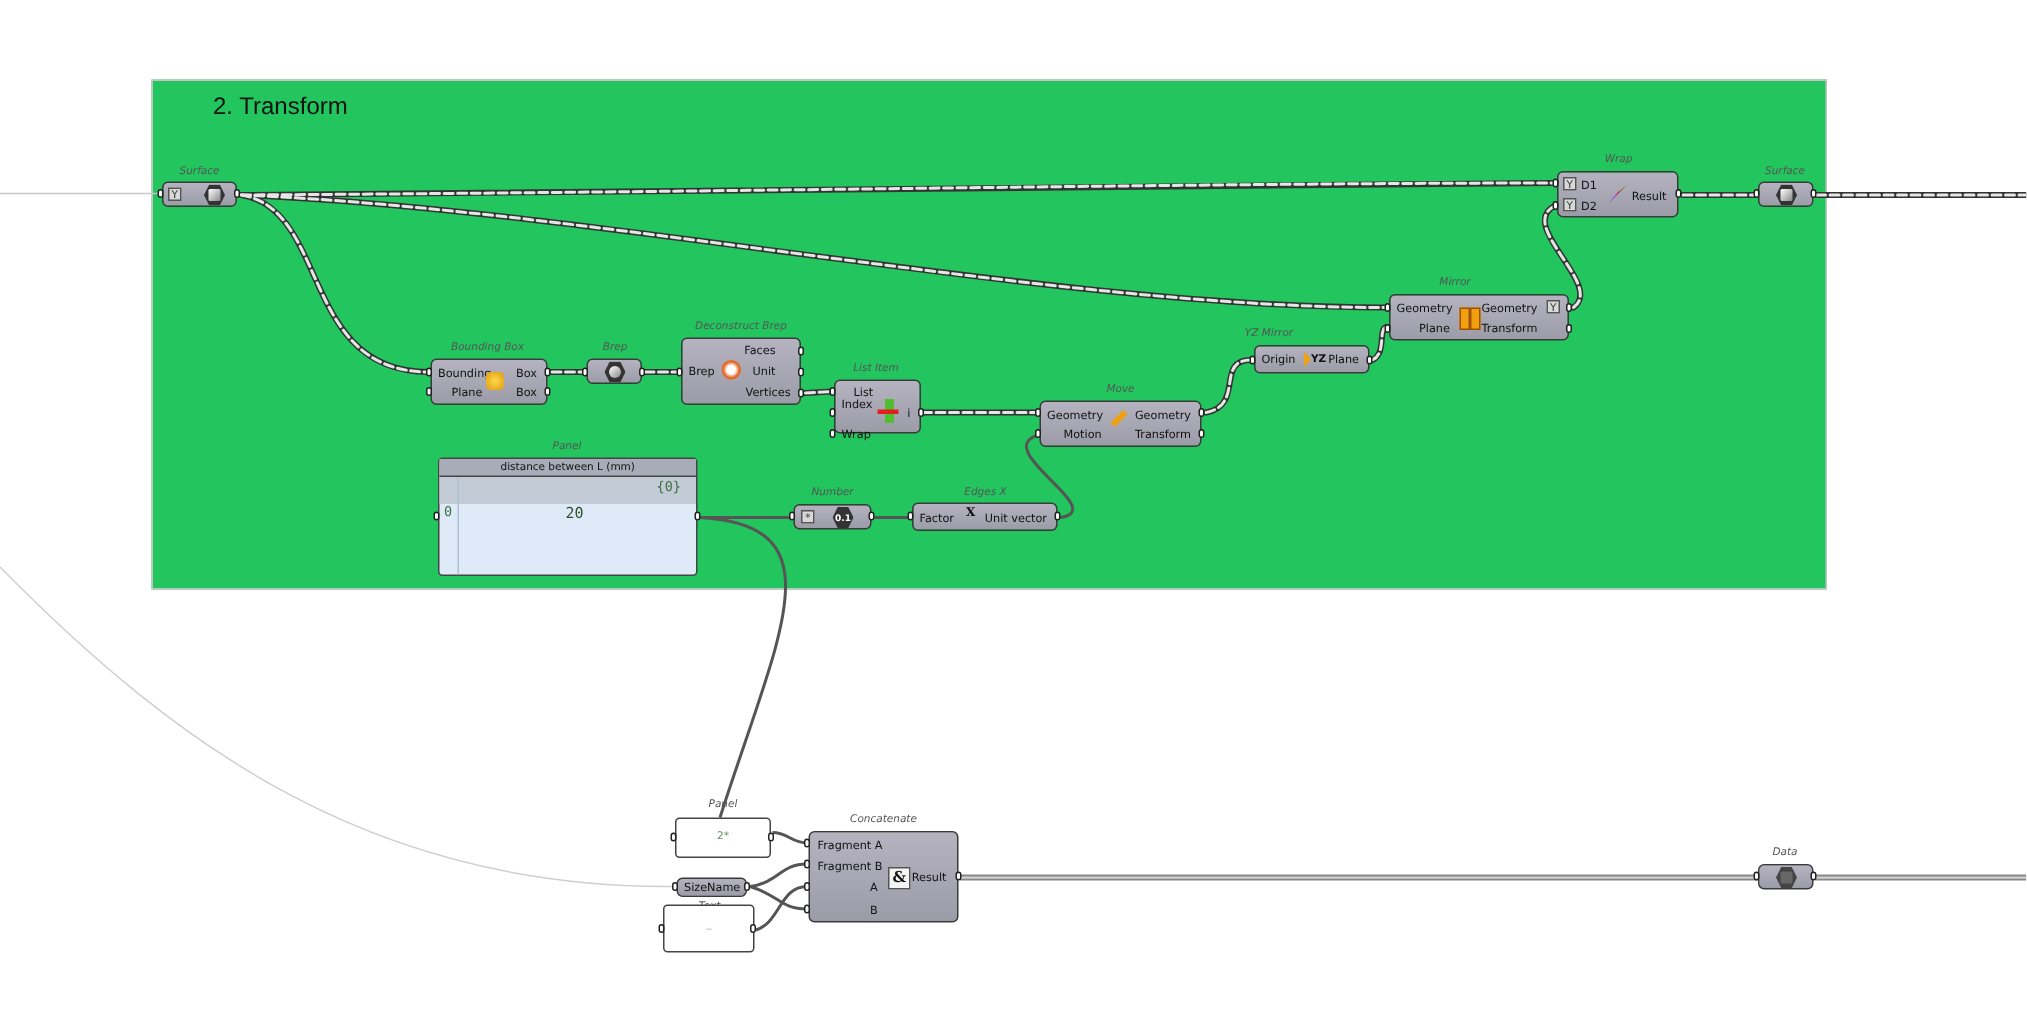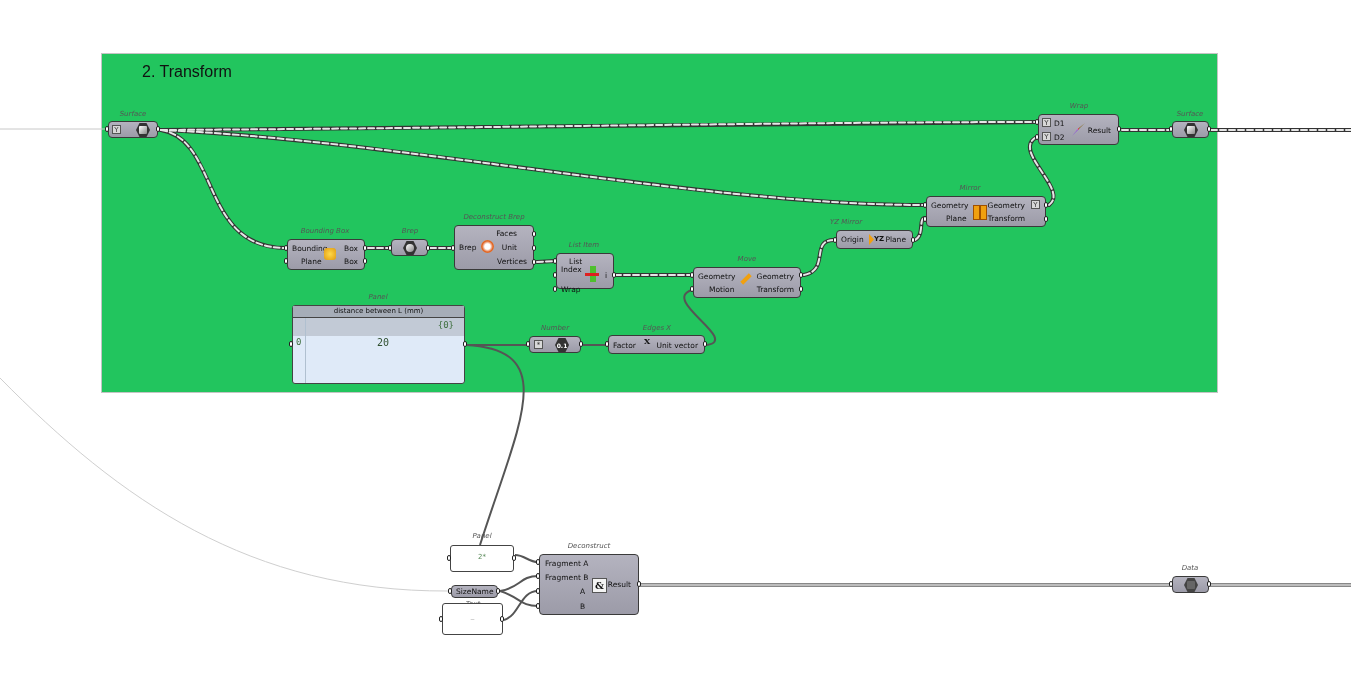--- a/index.html
+++ b/index.html
@@ -226,21 +226,21 @@
 
 <div class="nick" style="left:473px;top:600px">Text</div>
 <div class="comp" style="left:451px;top:585px;width:47px;height:13px">
   <div class="port" style="left:4px;top:1px">SizeName</div>
 </div>
 
 <div class="panel" style="left:442px;top:603px;width:61px;height:32px">
   <div style="position:absolute;left:0;right:0;top:8px;text-align:center;font-size:7px;color:#aaa">_</div>
 </div>
 
-<div class="nick" style="left:589px;top:542px">Deconstruct</div>
+<div class="nick" style="left:589px;top:542px">Concatenate</div>
 <div class="comp" style="left:539px;top:554px;width:100px;height:61px">
   <div class="port" style="left:5px;top:4px">Fragment A</div>
   <div class="port" style="left:5px;top:18px">Fragment B</div>
   <div class="port" style="left:40px;top:32px">A</div>
   <div class="port" style="left:40px;top:47px">B</div>
   <div class="icon" style="left:52px;top:23px;width:13px;height:13px;background:#f4f4f4;border:1px solid #555;font-family:'DejaVu Serif',serif;font-weight:bold;font-size:10px">&amp;</div>
   <div class="port" style="right:7px;top:25px">Result</div>
 </div>
 
 <div class="nick" style="left:1190px;top:564px">Data</div>

